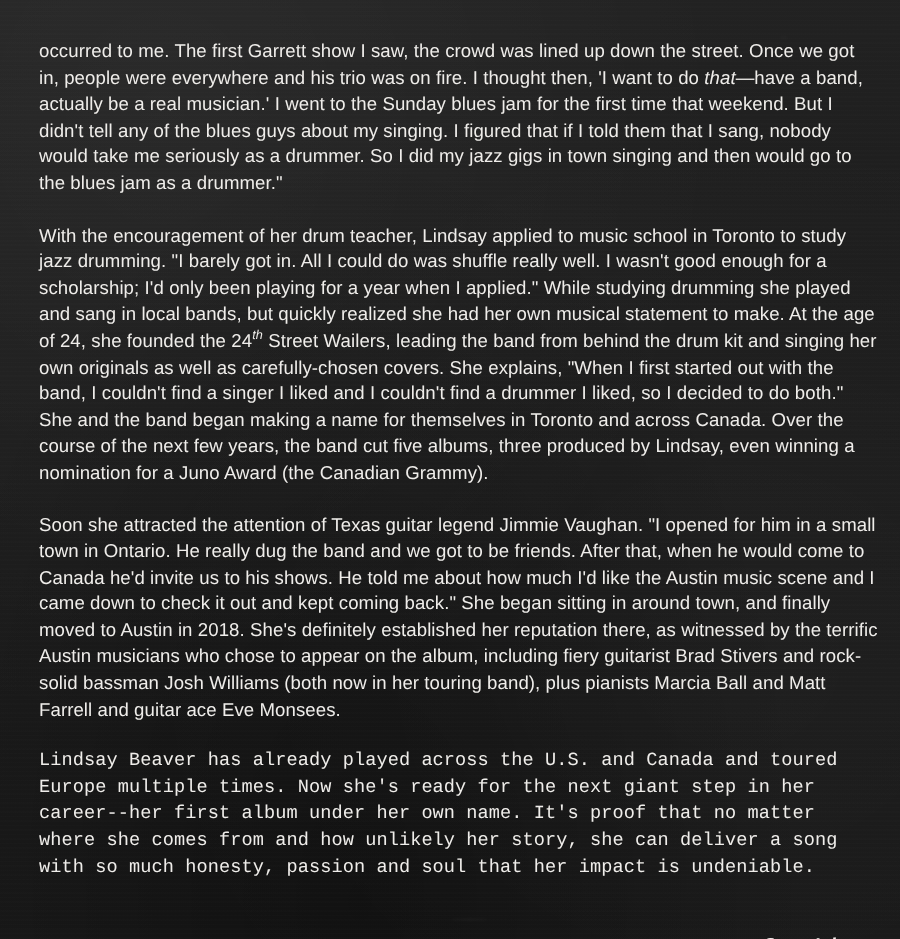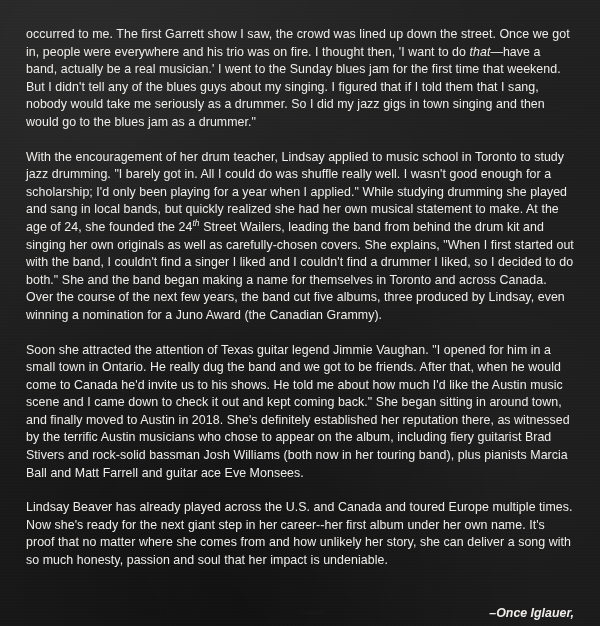--- a/index.html
+++ b/index.html
@@ -13,21 +13,21 @@
     font-family: "Liberation Sans", sans-serif;
     color: #e9e7e4;
     overflow: hidden;
   }
   
   .page {
     position: relative;
     width: 600px;
     height: 626px;
     box-sizing: border-box;
-    padding: 26px 26px 18px 26px;
+    padding: 26px 14px 18px 26px;
     background:
       radial-gradient(ellipse at 18% 12%, rgba(255,255,255,0.035), rgba(255,255,255,0) 55%),
       radial-gradient(ellipse at 82% 70%, rgba(255,255,255,0.025), rgba(255,255,255,0) 60%),
       radial-gradient(ellipse at 40% 96%, rgba(0,0,0,0.35), rgba(0,0,0,0) 60%),
       linear-gradient(170deg, #242424 0%, #1d1d1d 40%, #181818 100%);
   }
   .page::after {
     content: "";
     position: absolute;
     inset: 0;
@@ -41,20 +41,21 @@
     line-height: 17.6px;
     letter-spacing: 0.005em;
     color: #efedea;
     text-align: left;
   }
   p.para {
     margin: 0 0 17px 0;
   }
   p.para:last-of-type {
     margin-bottom: 16px;
+    font-family: Liberation Mono, monospace;
   }
   em.it {
     font-style: italic;
   }
   sup.ord {
     font-size: 0.68em;
     vertical-align: super;
     line-height: 0;
     font-style: italic;
   }

